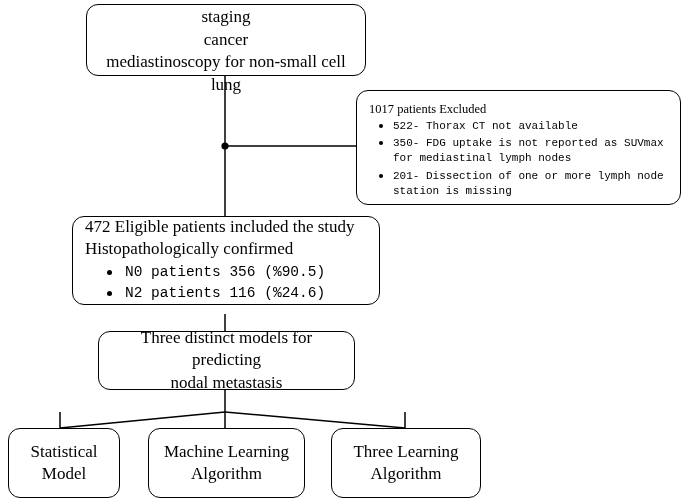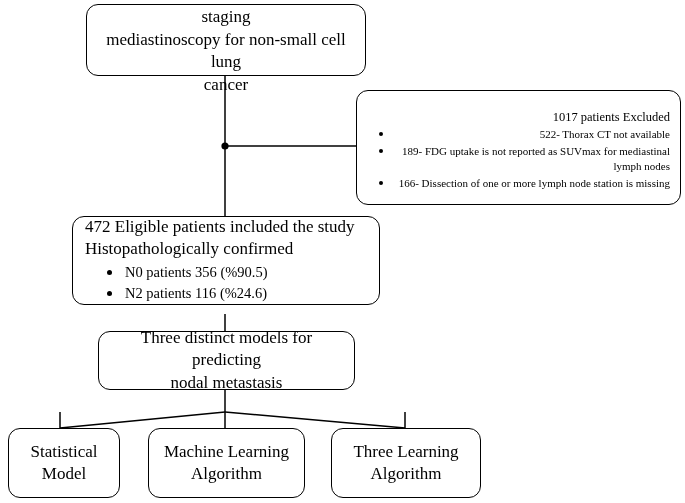--- a/index.html
+++ b/index.html
@@ -42,20 +42,21 @@
     margin: 2px 0 0 0;
     padding: 0 10px 0 22px;
   }
   .bullets li {
     position: relative;
     font-size: 11px;
     line-height: 1.38;
     color: #000000;
     margin-bottom: 2px;
     padding-left: 14px;
+    font-family: Liberation Mono, monospace;
   }
   .bullets li::before {
     content: "";
     position: absolute;
     left: 0;
     top: 5px;
     width: 4px;
     height: 4px;
     border-radius: 50%;
     background: #000000;
@@ -109,32 +110,32 @@
     <line x1="60" y1="428" x2="225" y2="412"></line>
     <line x1="60" y1="412" x2="60" y2="428"></line>
     <line x1="225" y1="412" x2="225" y2="428"></line>
     <line x1="225" y1="412" x2="405" y2="428"></line>
     <line x1="405" y1="412" x2="405" y2="428"></line>
   </svg>
 
   <div class="node center" style="left:86px; top:4px; width:280px; height:72px;">
     <div class="pad">
       <div class="line">1489 Patients who underwent staging</div>
+      <div class="line">cancer</div>
       <div class="line">mediastinoscopy for non-small cell lung</div>
-      <div class="line">cancer</div>
     </div>
   </div>
 
   <div class="node" style="left:356px; top:90px; width:325px; height:115px;">
-    <div style="padding:14px 0 6px 0;text-align:right;">
+    <div style="padding:14px 0 6px 0;">
       <div class="hdr">1017 patients Excluded</div>
       <ul class="bullets">
         <li>522- Thorax CT not available</li>
-        <li>189- FDG uptake is not reported as SUVmax for mediastinal lymph nodes</li>
-        <li>166- Dissection of one or more lymph node station is missing</li>
+        <li>350- FDG uptake is not reported as SUVmax for mediastinal lymph nodes</li>
+        <li>201- Dissection of one or more lymph node station is missing</li>
       </ul>
     </div>
   </div>
 
   <div class="node" style="left:72px; top:216px; width:308px; height:89px;">
     <div class="pad">
       <div class="line">472 Eligible patients included the study</div>
       <div class="line">Histopathologically confirmed</div>
       <ul class="bullets big">
         <li>N0 patients 356 (%90.5)</li>

